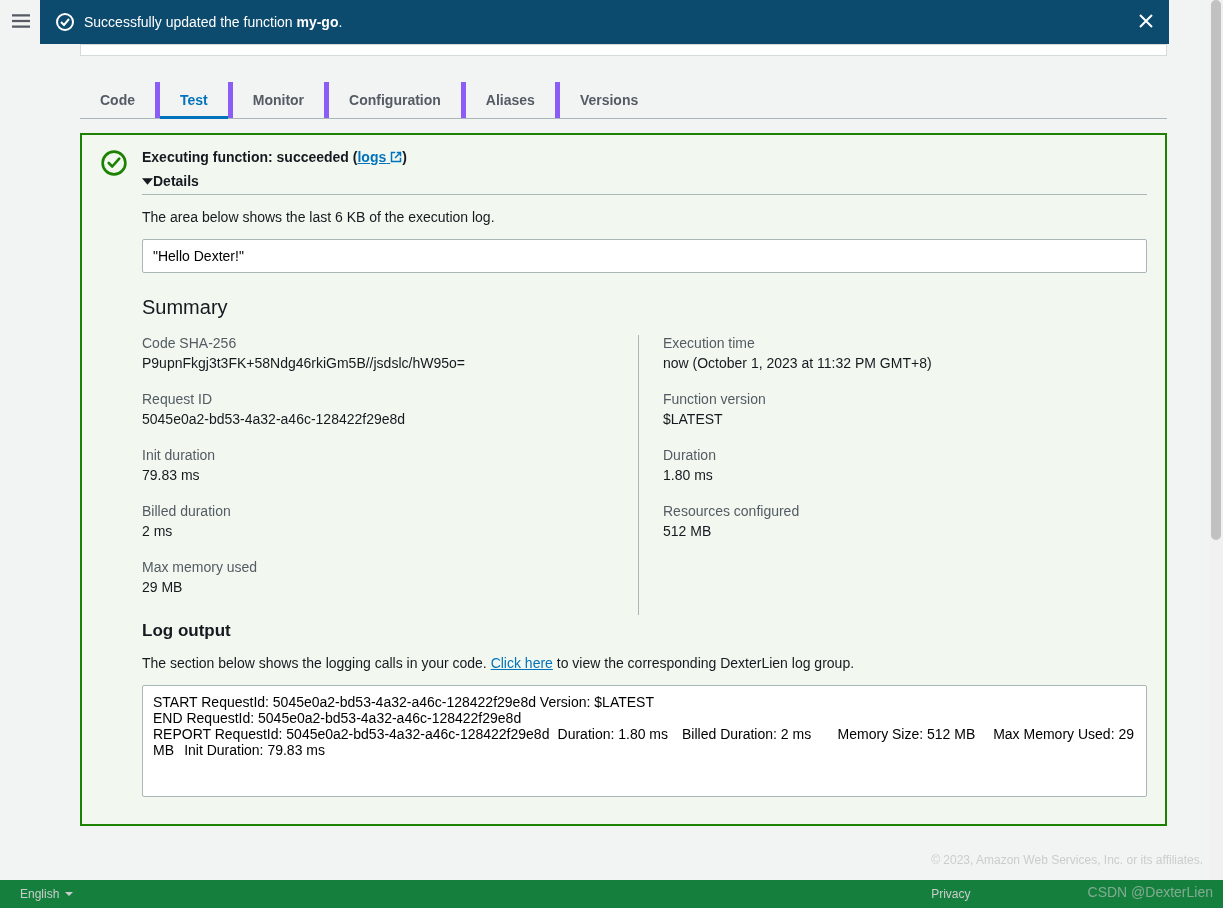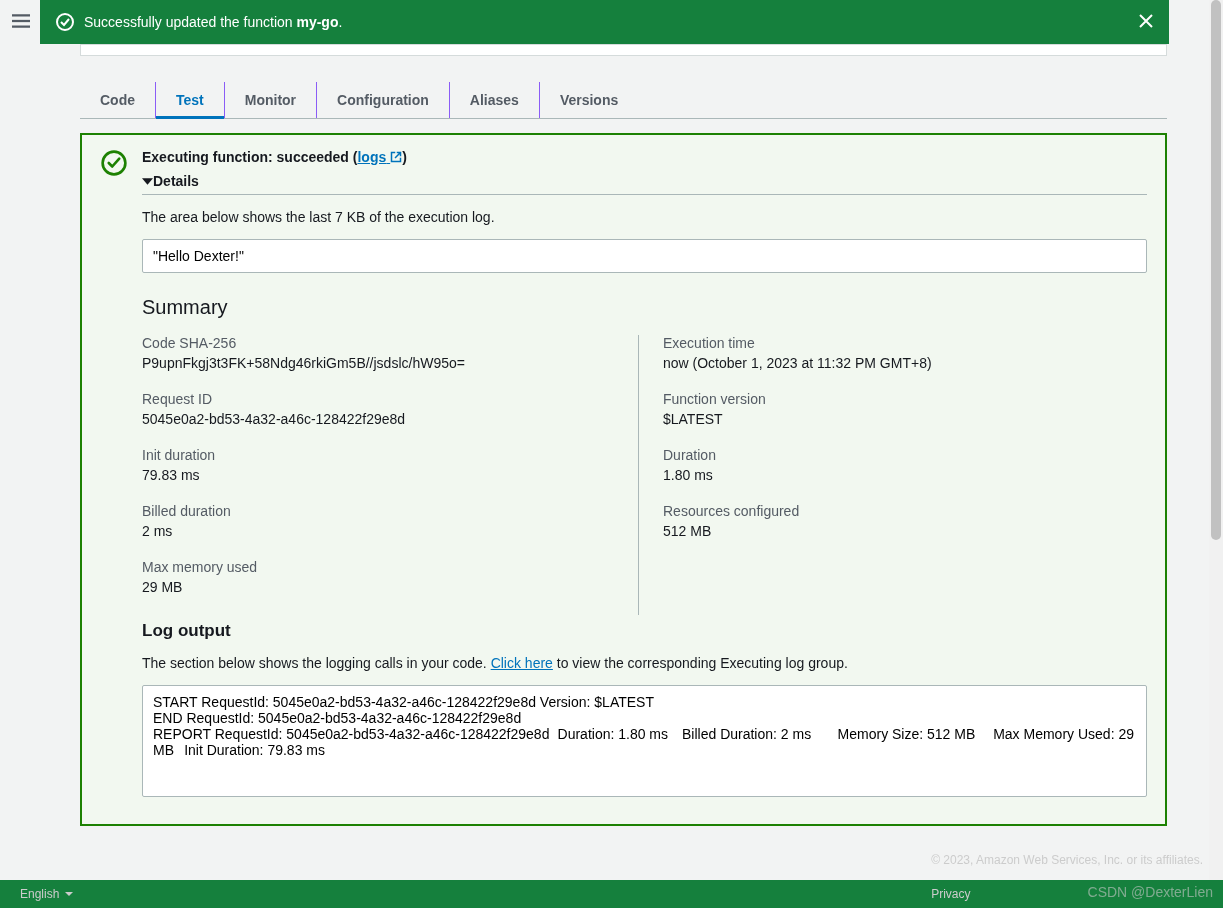--- a/index.html
+++ b/index.html
@@ -14,21 +14,21 @@
     position: relative;
   }
   .hamburger { position: absolute; top: 12px; left: 12px; cursor: pointer; }
   .hamburger svg { width: 18px; height: 18px; fill: #545b64; }
   .info-top { position: absolute; top: 14px; right: 20px; cursor: pointer; }
   .info-top svg { width: 18px; height: 18px; fill: #545b64; }
   .banner {
     position: absolute;
     top: 0; left: 40px; right: 54px;
     height: 44px;
-    background: #15803d;
+    background: #0c4a6e;
     color: #fff;
     display: flex; align-items: center;
     padding: 0 16px;
   }
   .banner .check { width: 18px; height: 18px; border: 2px solid #fff; border-radius: 50%; margin-right: 10px; display: flex; align-items: center; justify-content: center; }
   .banner .check svg { width: 10px; height: 10px; fill: #fff; }
   .banner-text { font-size: 14px; }
   .banner-text b { font-weight: bold; }
   .banner-close { margin-left: auto; cursor: pointer; }
   .banner-close svg { width: 14px; height: 14px; fill: #fff; }
@@ -53,21 +53,21 @@
     display: flex;
     border-bottom: 1px solid #aab7b8;
     margin-bottom: 0;
   }
   .tab {
     padding: 10px 20px;
     font-size: 14px;
     font-weight: bold;
     color: #545b64;
     cursor: pointer;
-    border-right: 1px solid #8b5cf6;
+    border-right: 5px solid #8b5cf6;
     position: relative;
   }
   .tab:last-child { border-right: none; }
   .tab:first-child { padding-left: 20px; }
   .tab.active { color: #0073bb; }
   .tab.active::after {
     content: "";
     position: absolute;
     left: 0; right: 0; bottom: -1px; height: 3px; background: #0073bb;
   }
@@ -171,21 +171,21 @@
                   <path d="M9 1v2h2.6L6 8.6 7.4 10 13 4.4V7h2V1z"></path>
                 </svg></a><span>)</span>
           </div>
           <div class="details-toggle">
             <svg viewBox="0 0 10 10">
                 <path d="M0 2 L10 2 L5 8 Z"></path>
               </svg>
             <span>Details</span>
           </div>
           <hr class="details-hr">
-          <div class="log-note">The area below shows the last 7 KB of the execution log.</div>
+          <div class="log-note">The area below shows the last 6 KB of the execution log.</div>
           <textarea class="textarea log1" readonly="" style="">"Hello Dexter!"</textarea>
 
           <div class="summary-h">Summary</div>
           <div class="summary-grid">
             <div class="col">
               <div class="field">
                 <div class="field-label">Code SHA-256</div>
                 <div class="field-value">P9upnFkgj3t3FK+58Ndg46rkiGm5B//jsdslc/hW95o=</div>
               </div>
               <div class="field">
@@ -220,21 +220,21 @@
               </div>
               <div class="field">
                 <div class="field-label">Resources configured</div>
                 <div class="field-value">512 MB</div>
               </div>
             </div>
           </div>
 
           <div class="logout-h">Log output</div>
           <div class="logout-note">
-            <span>The section below shows the logging calls in your code. </span><a href="#">Click here</a><span> to view the corresponding Executing log group.</span>
+            <span>The section below shows the logging calls in your code. </span><a href="#">Click here</a><span> to view the corresponding DexterLien log group.</span>
           </div>
           <textarea class="textarea log2" readonly="" style="">START RequestId: 5045e0a2-bd53-4a32-a46c-128422f29e8d Version: $LATEST
 END RequestId: 5045e0a2-bd53-4a32-a46c-128422f29e8d
 REPORT RequestId: 5045e0a2-bd53-4a32-a46c-128422f29e8d	Duration: 1.80 ms	Billed Duration: 2 ms	Memory Size: 512 MB	Max Memory Used: 29 MB	Init Duration: 79.83 ms</textarea>
         </div>
       </div>
     </div>
   </div>
 </div>
 

